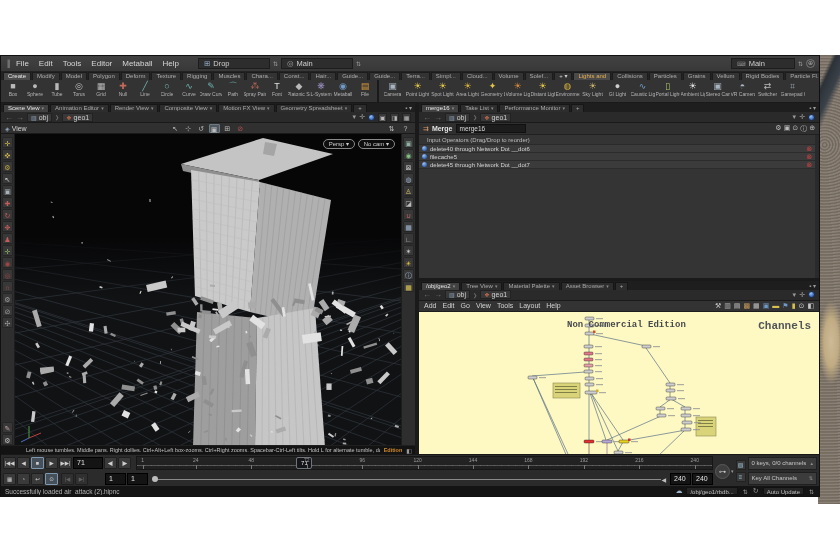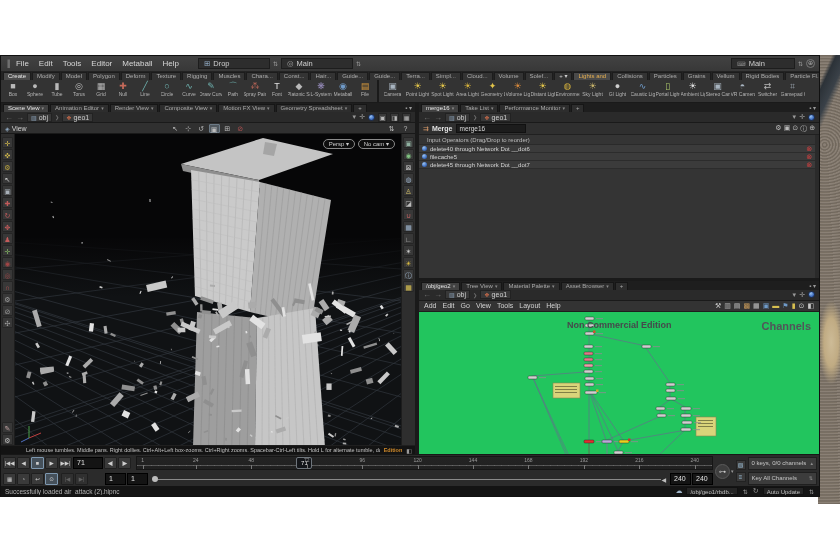--- a/index.html
+++ b/index.html
@@ -115,21 +115,21 @@
   #param-scroll { position:absolute; right:0; top:0; bottom:0; width:4px; background:#2a2a2a; }
 
   #divider-h { height:3px; background:#1a1a1a; flex:none; }
 
   
   #net-menubar { height:11px; background:#333; border-bottom:1px solid #1d1d1d; display:flex;
     align-items:center; gap:6px; padding:0 5px; flex:none; font-size:7px; color:#d2d2d2; }
   .nm-item { cursor:default; }
   #net-icons { margin-left:auto; display:flex; gap:3px; align-items:center; }
   .nt-ic { font-size:7px; line-height:9px; }
-  #net-canvas { flex:1; position:relative; background:#22c55e; overflow:hidden; }
+  #net-canvas { flex:1; position:relative; background:#fef9c3; overflow:hidden;font-family:Liberation Mono, monospace; }
   #net-svg { position:absolute; inset:0; }
   #wm-nc { position:absolute; left:148px; top:8px; font-size:9px; font-weight:bold; color:#46494c; }
   #wm-ctx { position:absolute; right:8px; top:8px; font-size:11px; font-weight:bold; color:#515559; }
 
   
   #playbar { height:32px; background:#2b2b2b; border-top:1px solid #171717; position:relative; flex:none; }
   .pb-row { height:16px; display:flex; align-items:center; gap:1px; padding:0 2px; }
   .tbtn { width:13px; height:12px; background:#3a3a3a; border:1px solid #1f1f1f; color:#cfcfcf;
     font-size:5.5px; line-height:10px; text-align:center; border-radius:1px; flex:none; }
   .tbtn.on { border-color:#7e98b0; background:#45505a; }

